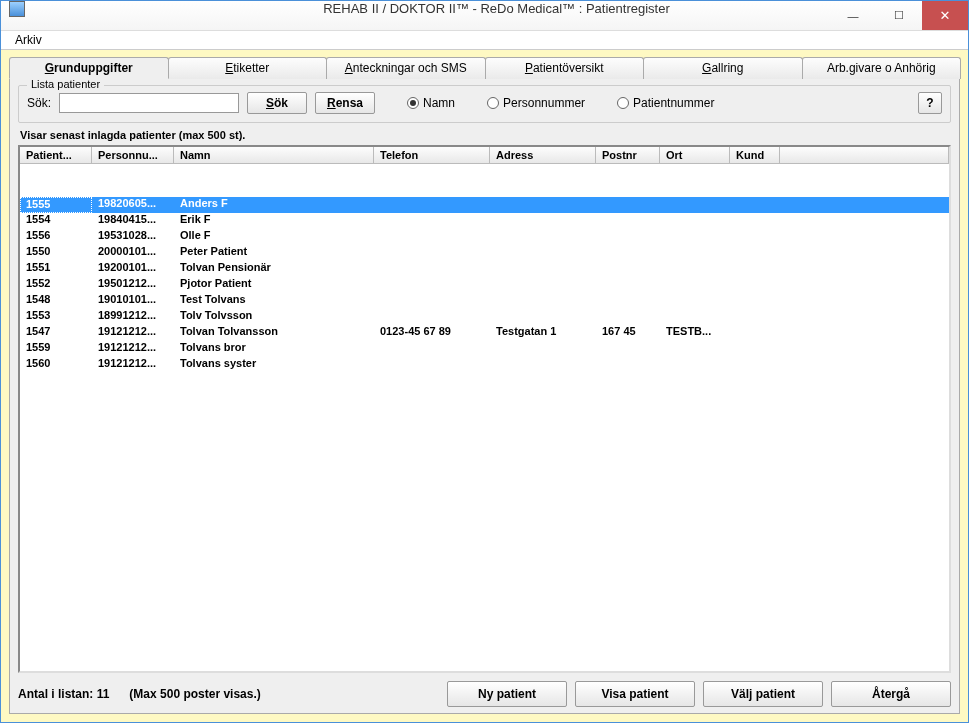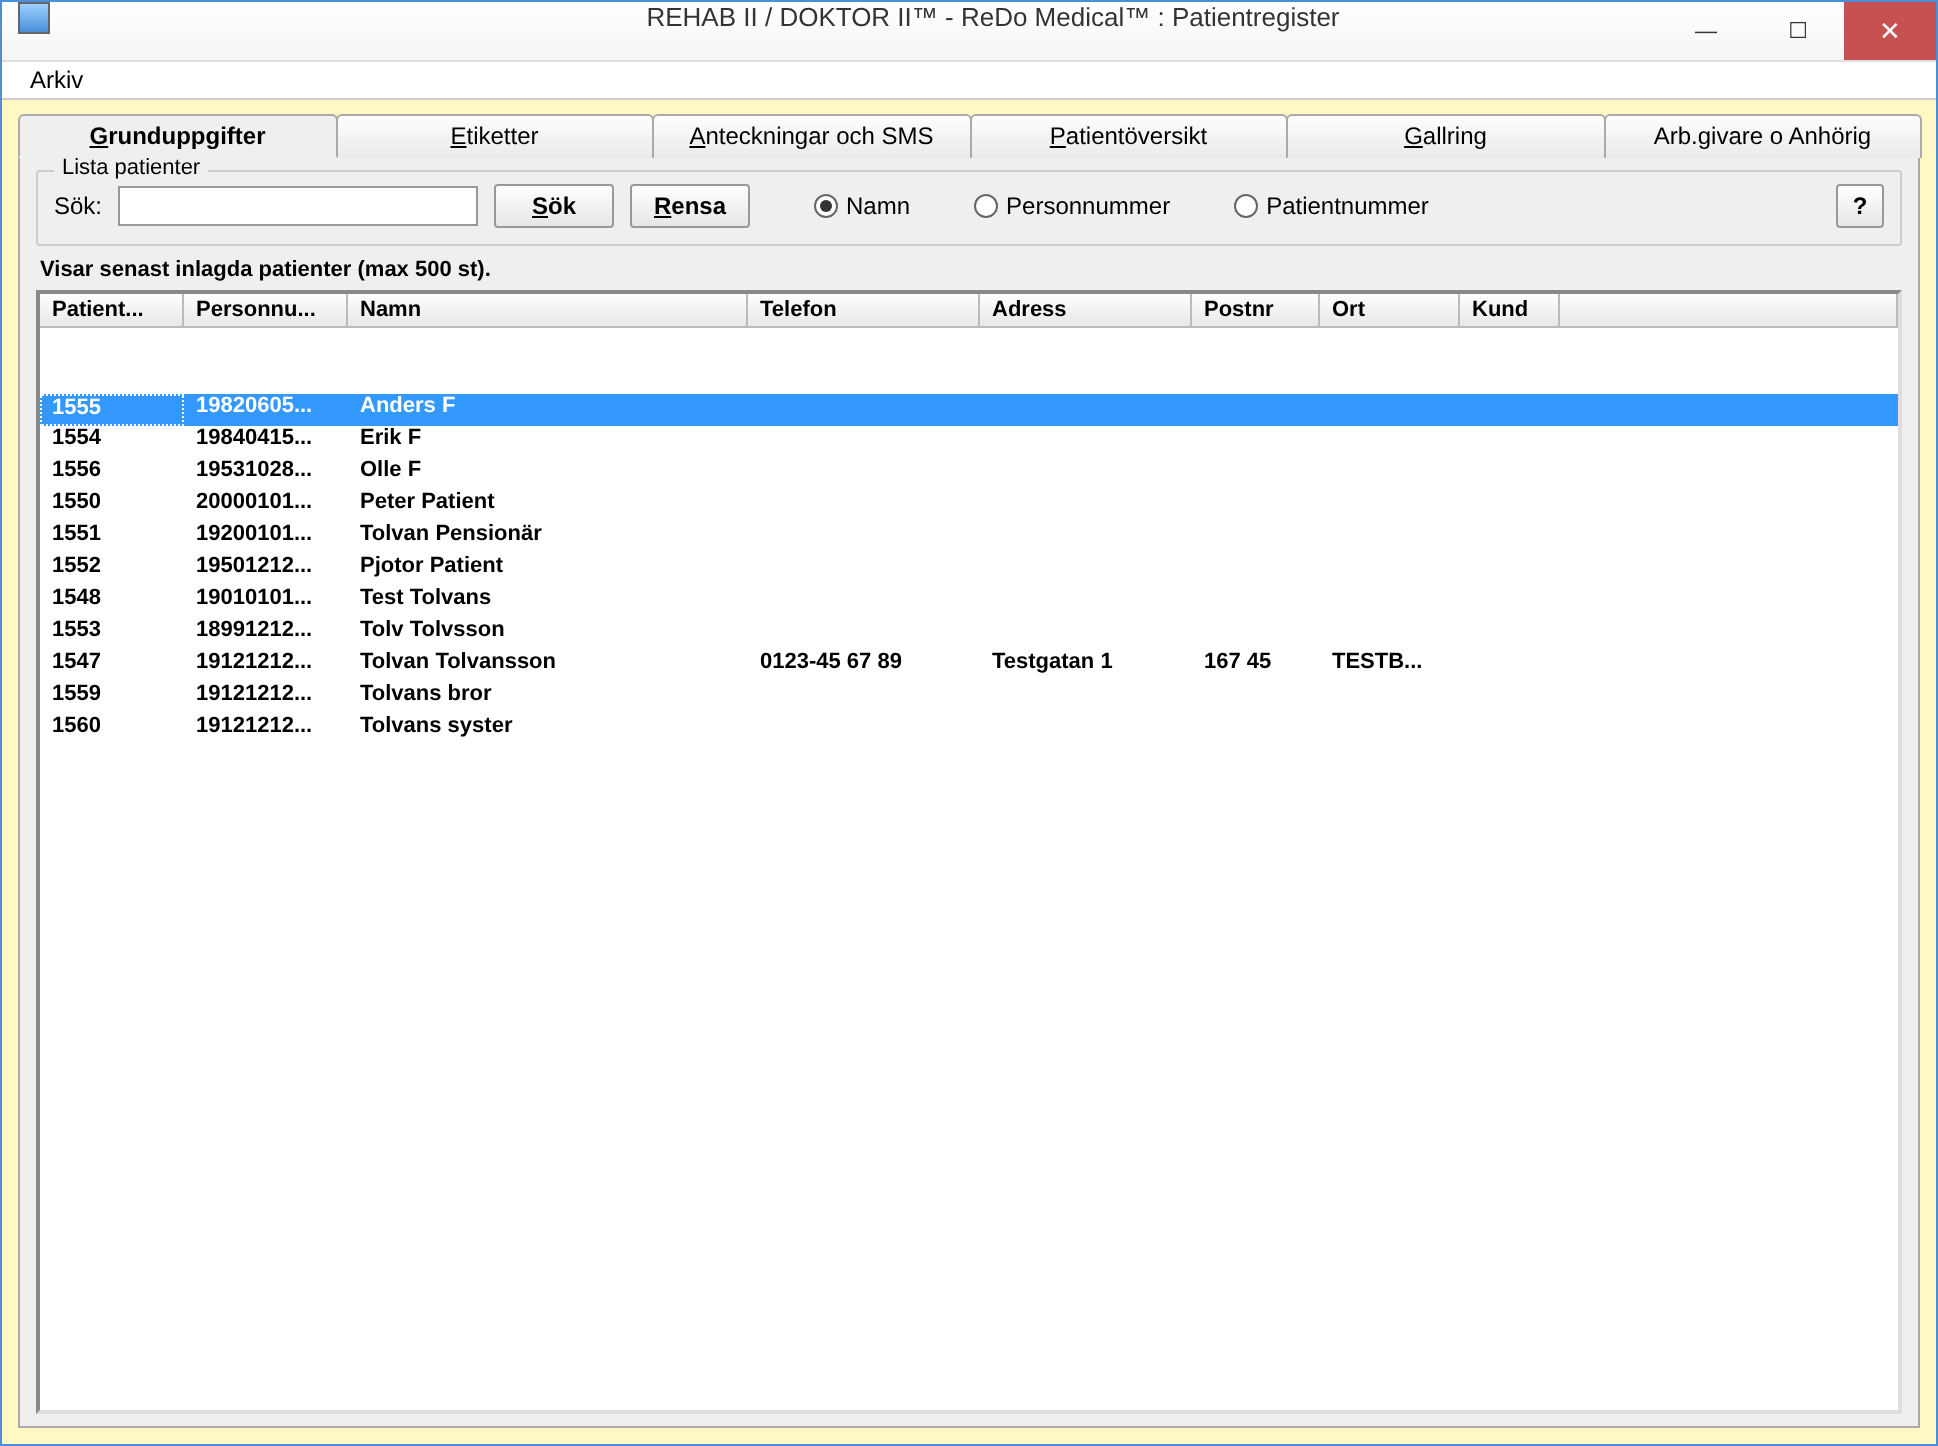--- a/index.html
+++ b/index.html
@@ -379,16 +379,26 @@
               <div class="cell c2">Tolvans syster</div>
               <div class="cell c3"></div>
               <div class="cell c4"></div>
               <div class="cell c5"></div>
               <div class="cell c6"></div>
               <div class="cell c7"></div>
             </div>
           </div>
       </div>
 
+      <div class="footer-row">
+        <span class="left">Antal i listan: 11</span>
+        <span class="mid">(Max 500 poster visas.)</span>
+        <div class="footer-btns">
+          <div class="btn">Ny patient</div>
+          <div class="btn">Visa patient</div>
+          <div class="btn">Välj patient</div>
+          <div class="btn">Återgå</div>
+        </div>
+      </div>
 
     </div>
   </div>
 </div>
 
 </body></html>

